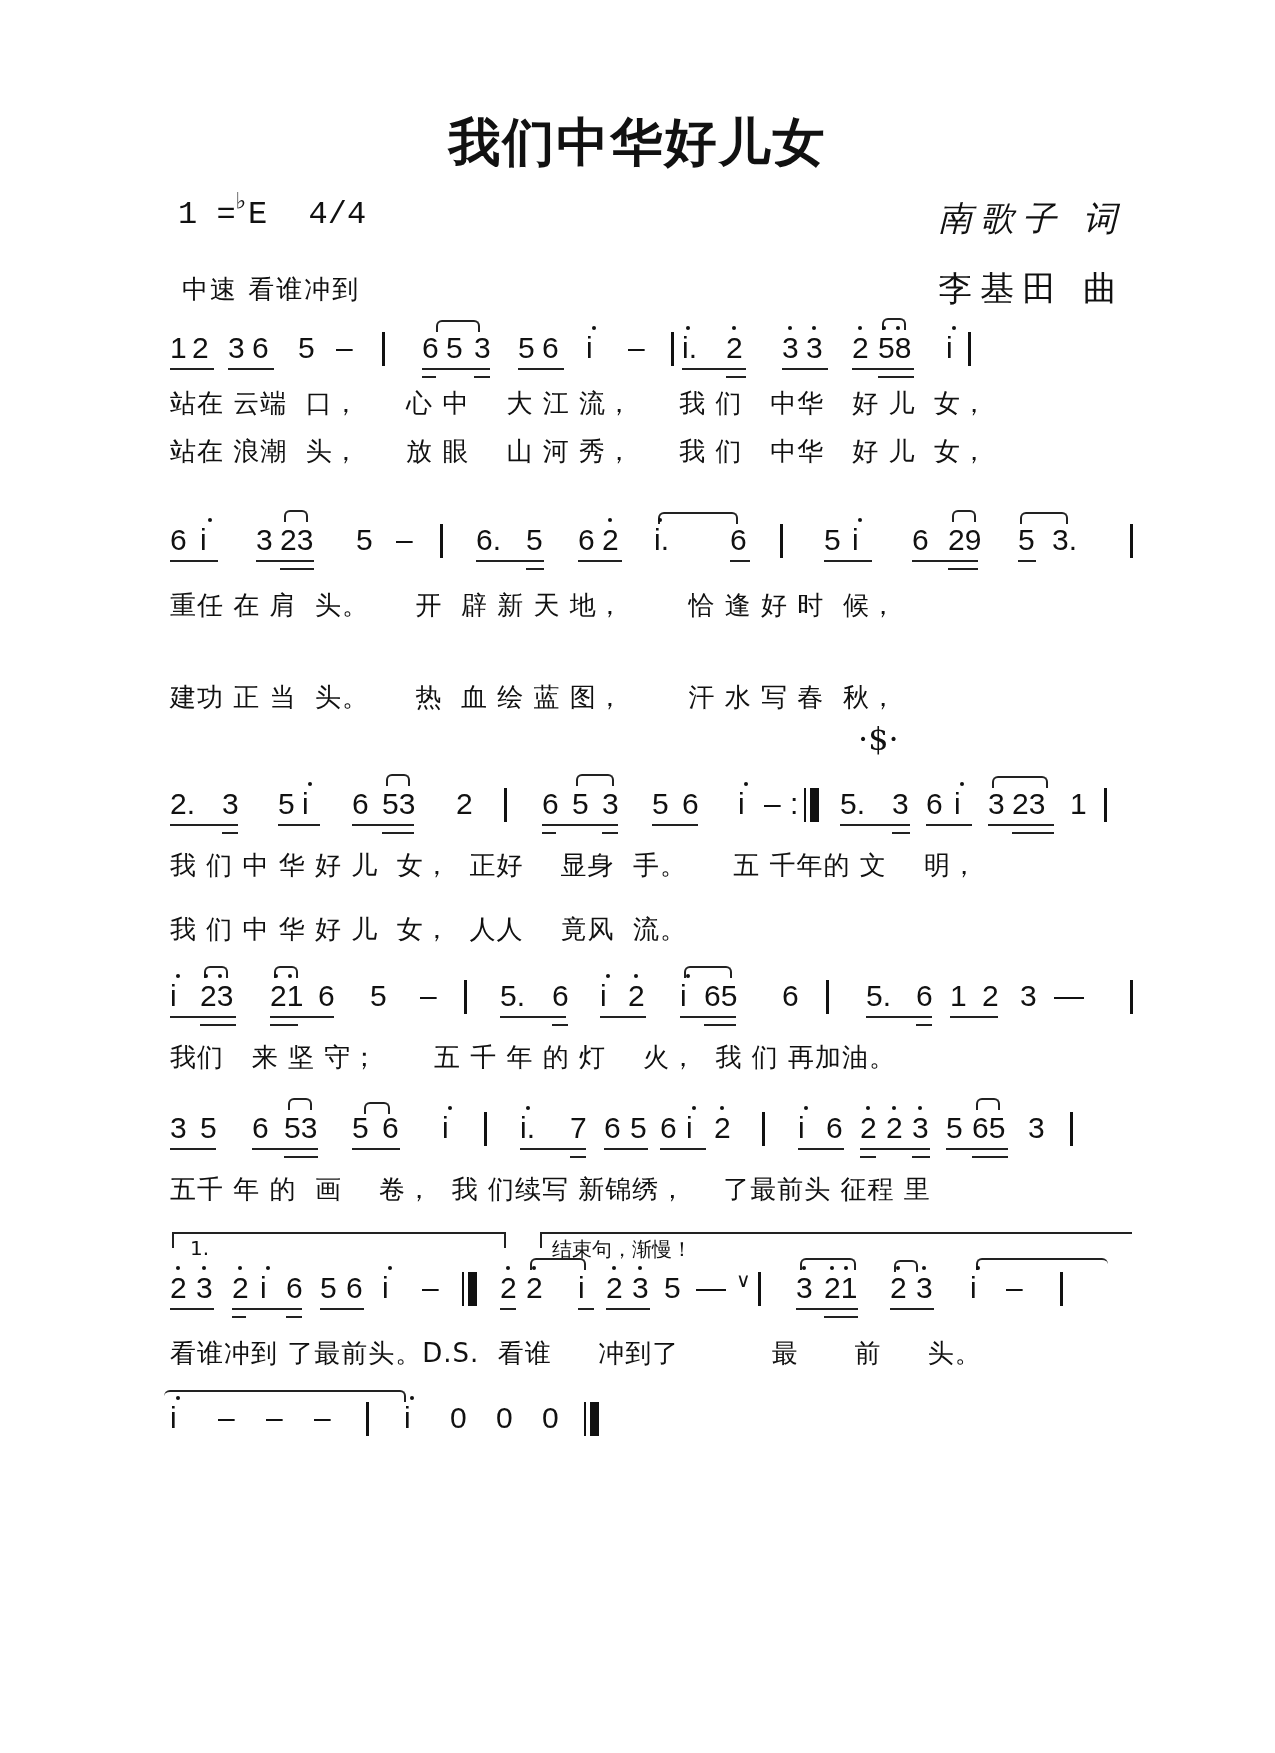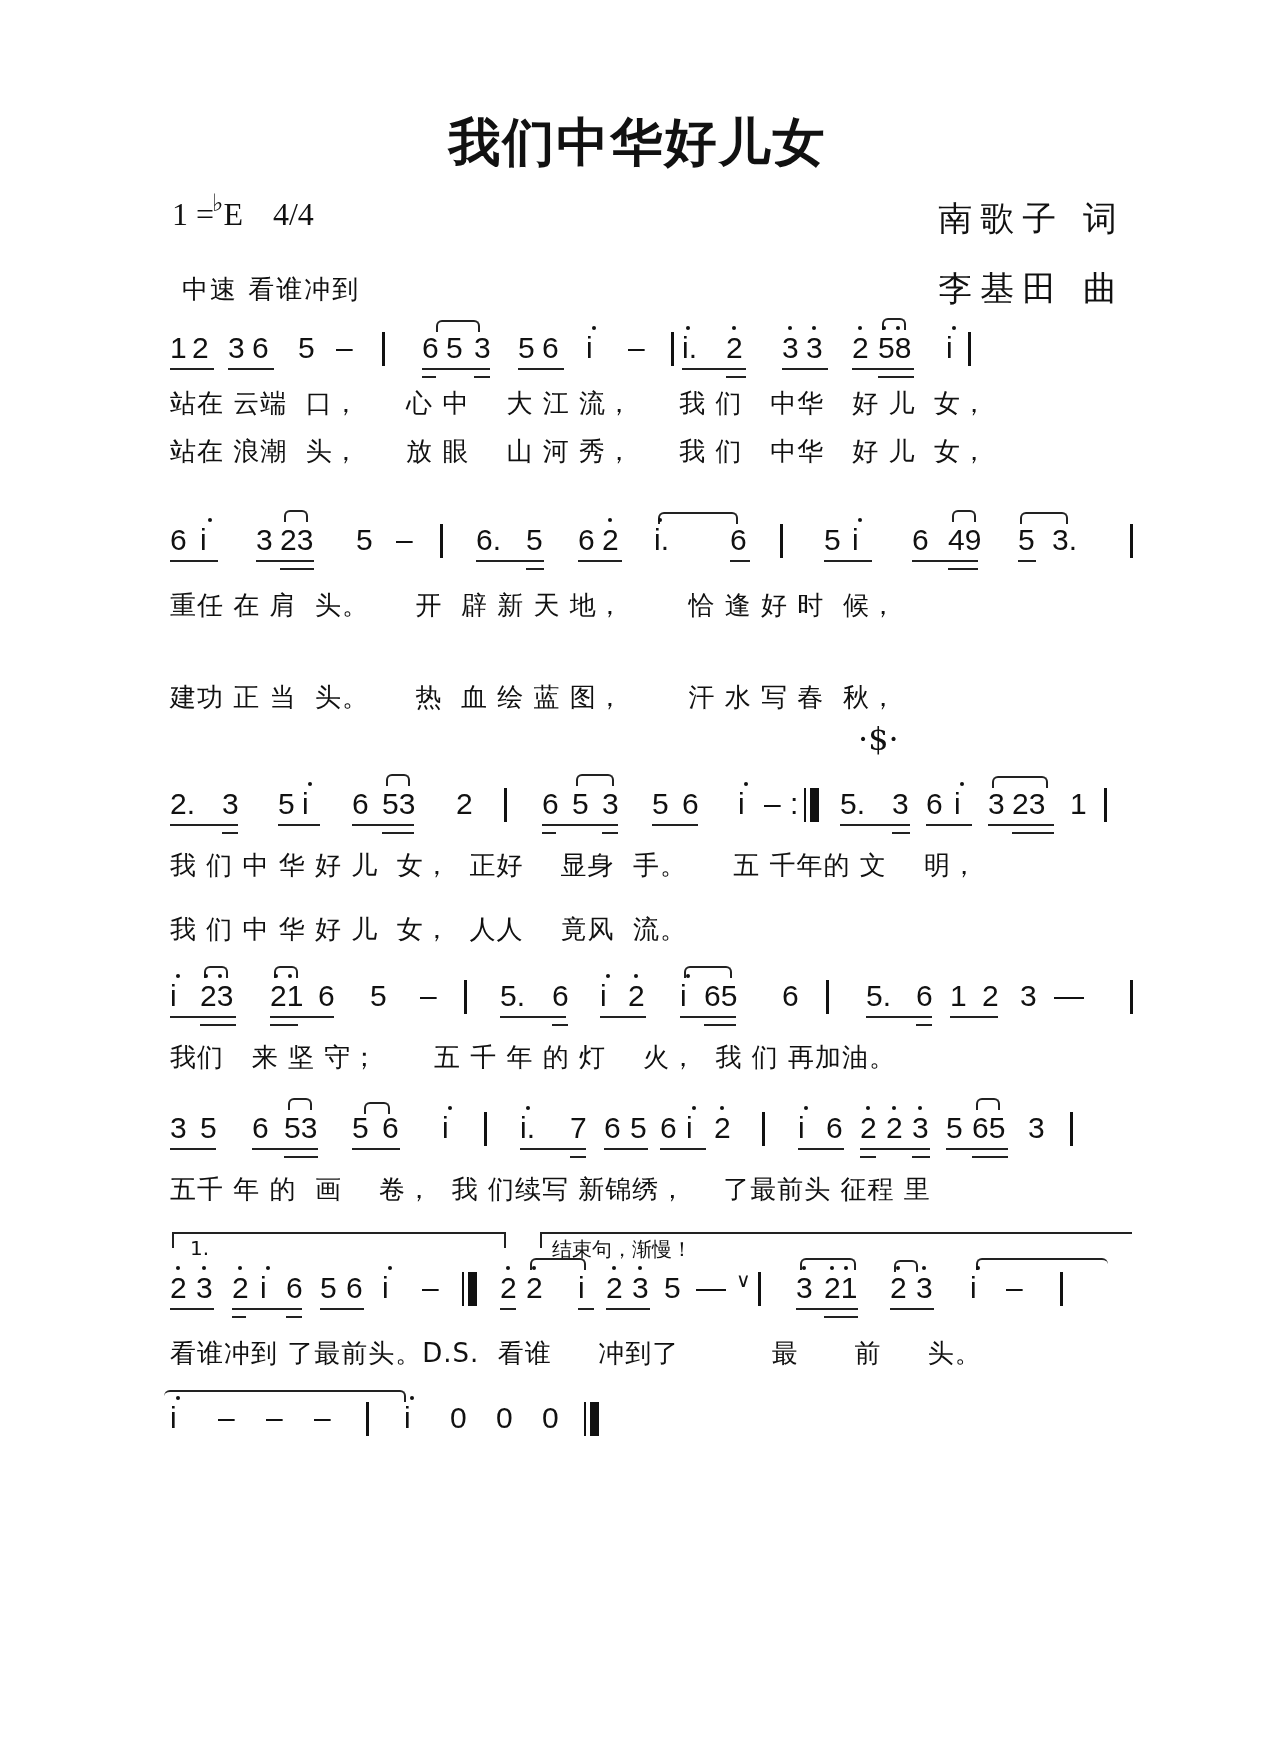--- a/index.html
+++ b/index.html
@@ -1,24 +1,24 @@
 <!DOCTYPE html>
 <html><head>
 <meta charset="utf-8">
 <style>
   html, body { margin: 0; padding: 0; background: #ffffff; }
   body { width: 1275px; height: 1753px; position: relative; overflow: hidden;
          font-family: "DejaVu Sans", "Liberation Sans", sans-serif; color: #111; }
   .title { position: absolute; left: 0; width: 1275px; top: 108px; text-align: center;
            font-size: 52px; font-weight: bold; letter-spacing: 2px; color: #111; }
-  .key { position: absolute; left: 172px; top: 196px; font-size: 32px;
-         font-family: Liberation Serif, serif; }
+  .key { position: absolute; left: 178px; top: 196px; font-size: 32px;
+         font-family: Liberation Mono, monospace; }
   .key .flat { font-size: 24px; position: relative; top: -14px; margin-left: -2px; }
   .credit { position: absolute; right: 150px; font-size: 34px; letter-spacing: 8px; }
-  .lyricist { top: 196px; }
+  .lyricist { top: 196px; font-style: italic; }
   .composer { top: 266px; }
   .tempo { position: absolute; left: 182px; top: 272px; font-size: 26px; letter-spacing: 2px; }
 
   .mline { position: absolute; left: 170px; height: 44px; }
   .tok { position: absolute; top: 0; font-family: "Liberation Sans", sans-serif;
          font-size: 30px; line-height: 40px; white-space: pre; }
   .bar { position: absolute; top: 4px; width: 3px; height: 34px; background: #111; }
   .thickbar { position: absolute; top: 4px; width: 9px; height: 34px; background: #111; }
   .ul { position: absolute; height: 2px; background: #222; }
   .arc { position: absolute; height: 10px; border-top: 2px solid #222;
@@ -105,21 +105,21 @@
   <span class="tok" style="left:306px">6.</span>
   <span class="tok" style="left:356px">5</span>
   <span class="tok" style="left:408px">6</span>
   <span class="tok" style="left:432px">2</span>
   <span class="tok" style="left:484px">i.</span>
   <span class="tok" style="left:560px">6</span>
   <div class="bar" style="left:610px"></div>
   <span class="tok" style="left:654px">5</span>
   <span class="tok" style="left:682px">i</span>
   <span class="tok" style="left:742px">6</span>
-  <span class="tok" style="left:778px">49</span>
+  <span class="tok" style="left:778px">29</span>
   <span class="tok" style="left:848px">5</span>
   <span class="tok" style="left:882px">3.</span>
   <div class="bar" style="left:960px"></div>
   <div class="ul" style="left:0;width:48px;top:40px"></div>
   <div class="ul" style="left:86px;width:58px;top:40px"></div>
   <div class="ul" style="left:110px;width:34px;top:48px"></div>
   <div class="ul" style="left:306px;width:68px;top:40px"></div>
   <div class="ul" style="left:356px;width:18px;top:48px"></div>
   <div class="ul" style="left:408px;width:44px;top:40px"></div>
   <div class="ul" style="left:560px;width:20px;top:40px"></div>

